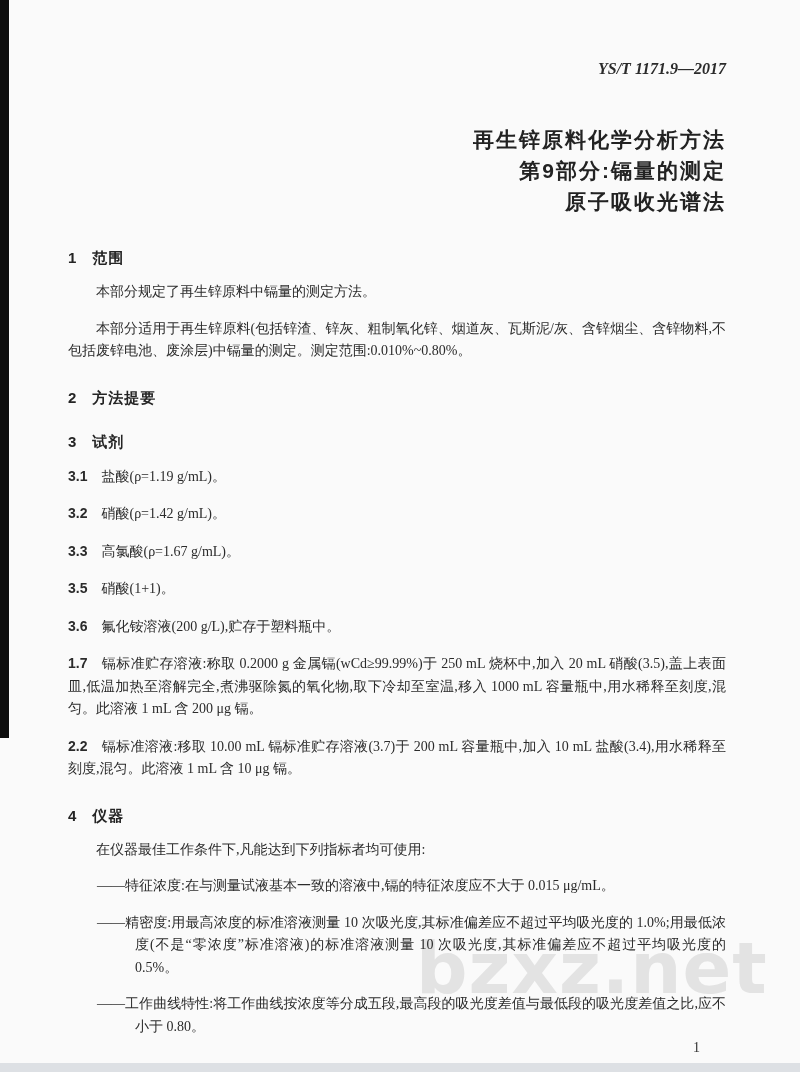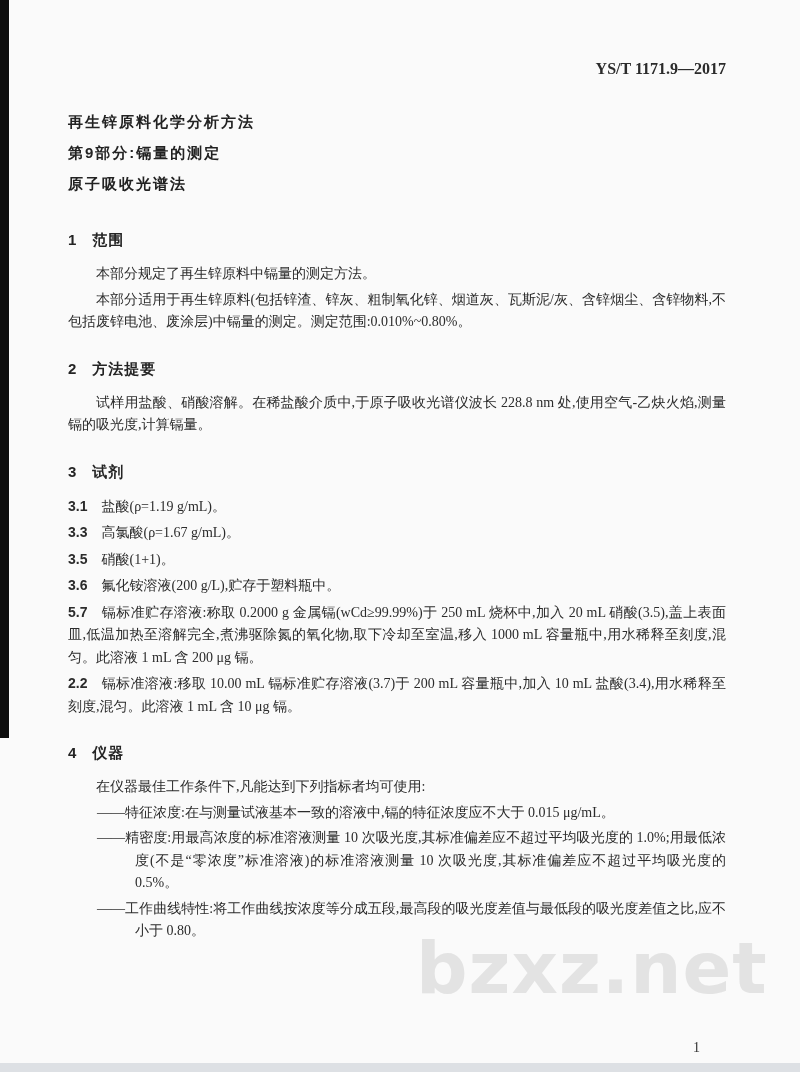--- a/index.html
+++ b/index.html
@@ -37,28 +37,29 @@
   .content {
     position:relative; z-index:1;
     padding:60px 74px 0 68px;
   }
   .std-number {
     text-align:right;
     font-family:"Liberation Serif","DejaVu Serif",serif;
     font-weight:bold;
     font-size:16px;
     line-height:18px;
+    font-style:italic;
   }
   .title-block {
-    margin-top:28px;
+    margin-top:46px;
     margin-bottom:10px;
-    text-align:left;
+    text-align:right;
     font-family:"Liberation Sans","DejaVu Sans",sans-serif;
     font-weight:bold;
-    font-size:15px;
+    font-size:21px;
     line-height:31px;
     letter-spacing:2px;
     color:#222;
   }
   .section-heading {
     display:flex;
     gap:15px;
     font-family:"Liberation Sans","DejaVu Sans",sans-serif;
     font-weight:bold;
     font-size:15px;
@@ -67,21 +68,21 @@
     color:#242424;
     margin:26px 0 14px 0;
   }
   .sec-1 .section-heading { margin-top:32px; }
   p.body {
     font-size:14px;
     line-height:22.5px;
     text-align:justify;
     color:#2b2b2b;
   }
-  p.body + p.body { margin-top:3px; }
+  p.body + p.body { margin-top:14px; }
   p.indent { text-indent:2em; }
   p.item { margin-top:2px; }
   .item-no {
     font-family:"Liberation Sans","DejaVu Sans",sans-serif;
     font-weight:bold;
     margin-right:14px;
   }
   p.dash-item {
     margin-left:29px;
     padding-left:38px;
@@ -120,33 +121,33 @@
     </div>
     <p class="body indent">本部分规定了再生锌原料中镉量的测定方法。</p>
     <p class="body indent">本部分适用于再生锌原料(包括锌渣、锌灰、粗制氧化锌、烟道灰、瓦斯泥/灰、含锌烟尘、含锌物料,不包括废锌电池、废涂层)中镉量的测定。测定范围:0.010%~0.80%。</p>
   </div>
 
   <div class="sec">
     <div class="section-heading">
       <span>2</span>
       <span>方法提要</span>
     </div>
-    <p class="body indent">试样用盐酸、硝酸溶解。在稀盐酸介质中,于原子吸收光谱仪波长 228.8 nm 处,使用空气-乙炔火焰,测量镉的吸光度,计算镉量。</p>
   </div>
 
   <div class="sec">
     <div class="section-heading">
       <span>3</span>
       <span>试剂</span>
     </div>
     <p class="body item"><span class="item-no">3.1</span><span>盐酸(ρ=1.19 g/mL)。</span></p>
+    <p class="body item"><span class="item-no">3.2</span><span>硝酸(ρ=1.42 g/mL)。</span></p>
     <p class="body item"><span class="item-no">3.3</span><span>高氯酸(ρ=1.67 g/mL)。</span></p>
     <p class="body item"><span class="item-no">3.5</span><span>硝酸(1+1)。</span></p>
     <p class="body item"><span class="item-no">3.6</span><span>氟化铵溶液(200 g/L),贮存于塑料瓶中。</span></p>
-    <p class="body item"><span class="item-no">5.7</span><span>镉标准贮存溶液:称取 0.2000 g 金属镉(wCd≥99.99%)于 250 mL 烧杯中,加入 20 mL 硝酸(3.5),盖上表面皿,低温加热至溶解完全,煮沸驱除氮的氧化物,取下冷却至室温,移入 1000 mL 容量瓶中,用水稀释至刻度,混匀。此溶液 1 mL 含 200 μg 镉。</span></p>
+    <p class="body item"><span class="item-no">1.7</span><span>镉标准贮存溶液:称取 0.2000 g 金属镉(wCd≥99.99%)于 250 mL 烧杯中,加入 20 mL 硝酸(3.5),盖上表面皿,低温加热至溶解完全,煮沸驱除氮的氧化物,取下冷却至室温,移入 1000 mL 容量瓶中,用水稀释至刻度,混匀。此溶液 1 mL 含 200 μg 镉。</span></p>
     <p class="body item"><span class="item-no">2.2</span><span>镉标准溶液:移取 10.00 mL 镉标准贮存溶液(3.7)于 200 mL 容量瓶中,加入 10 mL 盐酸(3.4),用水稀释至刻度,混匀。此溶液 1 mL 含 10 μg 镉。</span></p>
   </div>
 
   <div class="sec">
     <div class="section-heading">
       <span>4</span>
       <span>仪器</span>
     </div>
     <p class="body indent">在仪器最佳工作条件下,凡能达到下列指标者均可使用:</p>
     <p class="body dash-item">——特征浓度:在与测量试液基本一致的溶液中,镉的特征浓度应不大于 0.015 μg/mL。</p>

